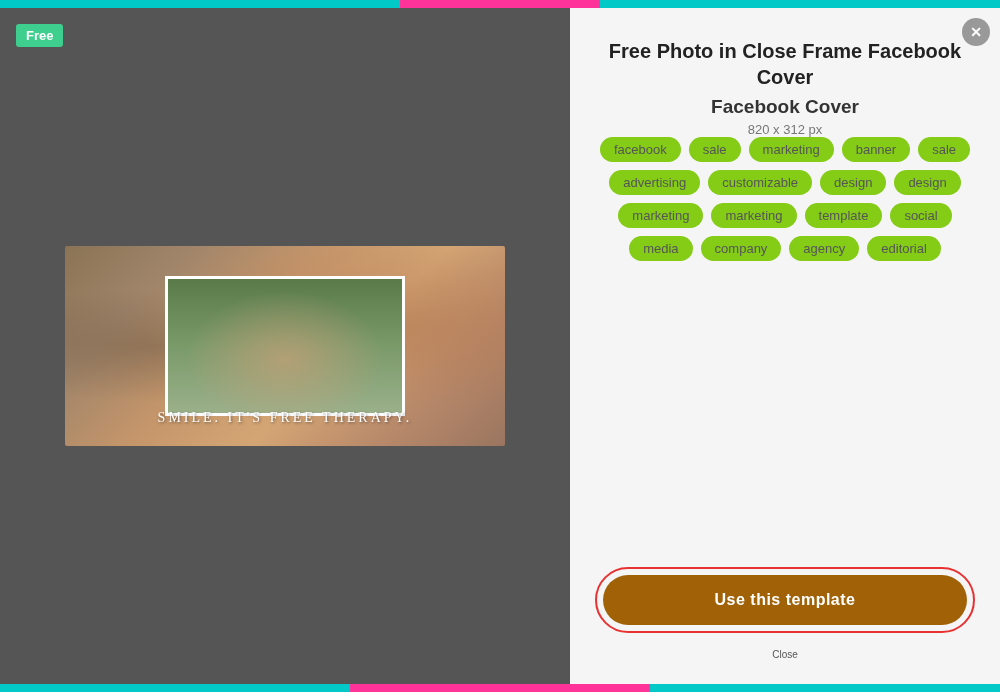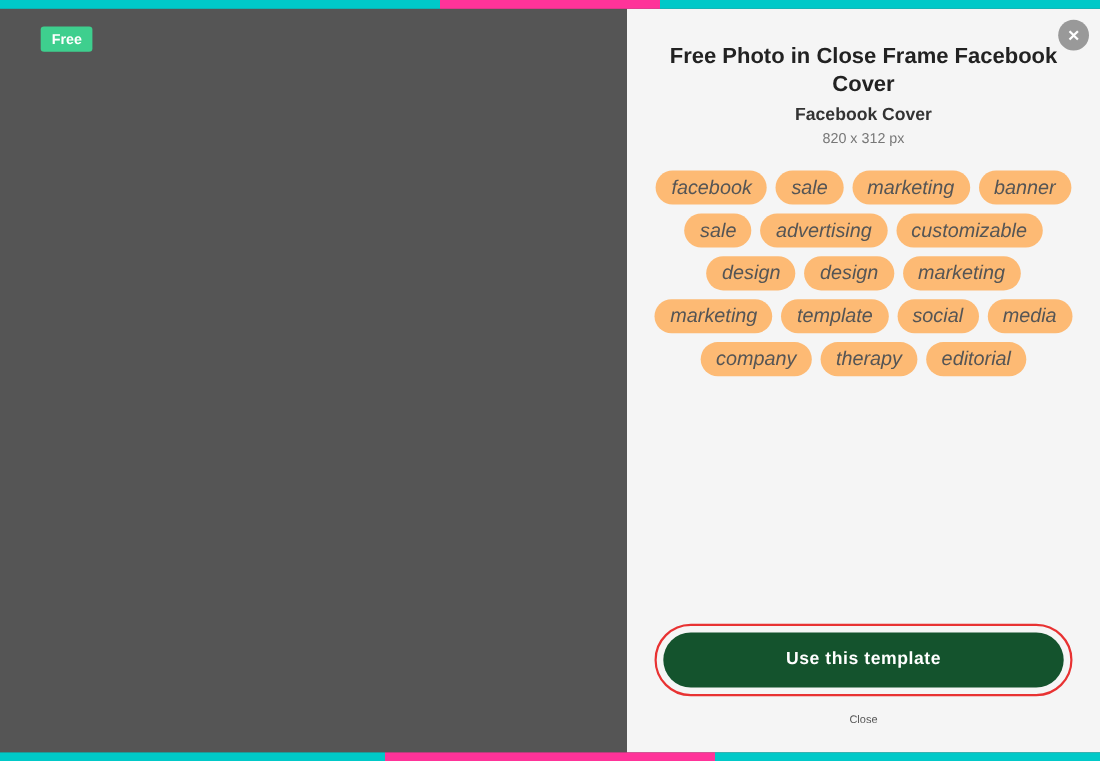--- a/index.html
+++ b/index.html
@@ -47,21 +47,20 @@
       position: absolute;
       top: 16px;
       left: 16px;
       background: #3ecf8e;
       color: white;
       font-size: 13px;
       font-weight: bold;
       padding: 4px 10px;
       border-radius: 3px;
       z-index: 5;
-      margin-left: 21px;
     }
 
     .preview-container {
       width: 440px;
       height: 200px;
       position: relative;
       overflow: hidden;
       border-radius: 2px;
     }
 
@@ -151,69 +150,67 @@
     .modal-title {
       font-size: 20px;
       font-weight: 800;
       color: #222;
       text-align: center;
       line-height: 1.3;
       margin-bottom: 6px;
     }
 
     .modal-subtitle {
-      font-size: 16px;
+      font-size: 19px;
       font-weight: 700;
       color: #333;
       text-align: center;
       margin-bottom: 4px;
     }
 
     .modal-dimensions {
       font-size: 13px;
       color: #777;
       text-align: center;
-      margin-bottom: 22px;
     }
 
     .tags-container {
       display: flex;
       flex-wrap: wrap;
       justify-content: center;
       gap: 8px;
       margin-bottom: 30px;
       width: 100%;
     }
 
     .tag {
-      background: #fdba74;
+      background: #84cc16;
       border-radius: 20px;
       padding: 5px 14px;
-      font-size: 18px;
+      font-size: 13px;
       color: #555;
       cursor: pointer;
-      font-style: italic;
     }
 
     .spacer {
       flex: 1;
     }
 
     .use-template-wrapper {
       width: 100%;
       padding: 6px;
       border: 2.5px solid #e83232;
       border-radius: 35px;
       margin-bottom: 12px;
     }
 
     .use-template-btn {
       width: 100%;
       padding: 16px 20px;
-      background: #14532d;
+      background: #a16207;
       color: white;
       font-size: 16px;
       font-weight: 700;
       border: none;
       border-radius: 30px;
       cursor: pointer;
       letter-spacing: 0.5px;
     }
 
     .close-link {
@@ -228,20 +225,29 @@
     }
   </style>
 </head>
 <body>
 
 <div class="top-bar"></div>
 <div class="bottom-bar"></div>
 
 <div class="left-panel">
   <div class="free-badge">Free</div>
+  <div class="preview-container">
+    <div class="preview-bg">
+      <div class="preview-overlay"></div>
+      <div class="white-frame">
+        <div class="white-frame-inner"></div>
+      </div>
+      <div class="preview-text">Smile. It's free therapy.</div>
+    </div>
+  </div>
 </div>
 
 <div class="right-panel">
   <button class="close-btn">
     <span>✕</span>
   </button>
 
   <h1 class="modal-title">Free Photo in Close Frame Facebook Cover</h1>
   <p class="modal-subtitle">Facebook Cover</p>
   <p class="modal-dimensions">820 x 312 px</p>
@@ -255,21 +261,21 @@
       <span class="tag">advertising</span>
       <span class="tag">customizable</span>
       <span class="tag">design</span>
       <span class="tag">design</span>
       <span class="tag">marketing</span>
       <span class="tag">marketing</span>
       <span class="tag">template</span>
       <span class="tag">social</span>
       <span class="tag">media</span>
       <span class="tag">company</span>
-      <span class="tag">therapy</span>
+      <span class="tag">agency</span>
       <span class="tag">editorial</span>
     </div>
 
   <div class="spacer"></div>
 
   <div class="use-template-wrapper">
     <button class="use-template-btn">Use this template</button>
   </div>
 
   <button class="close-link">Close</button>

